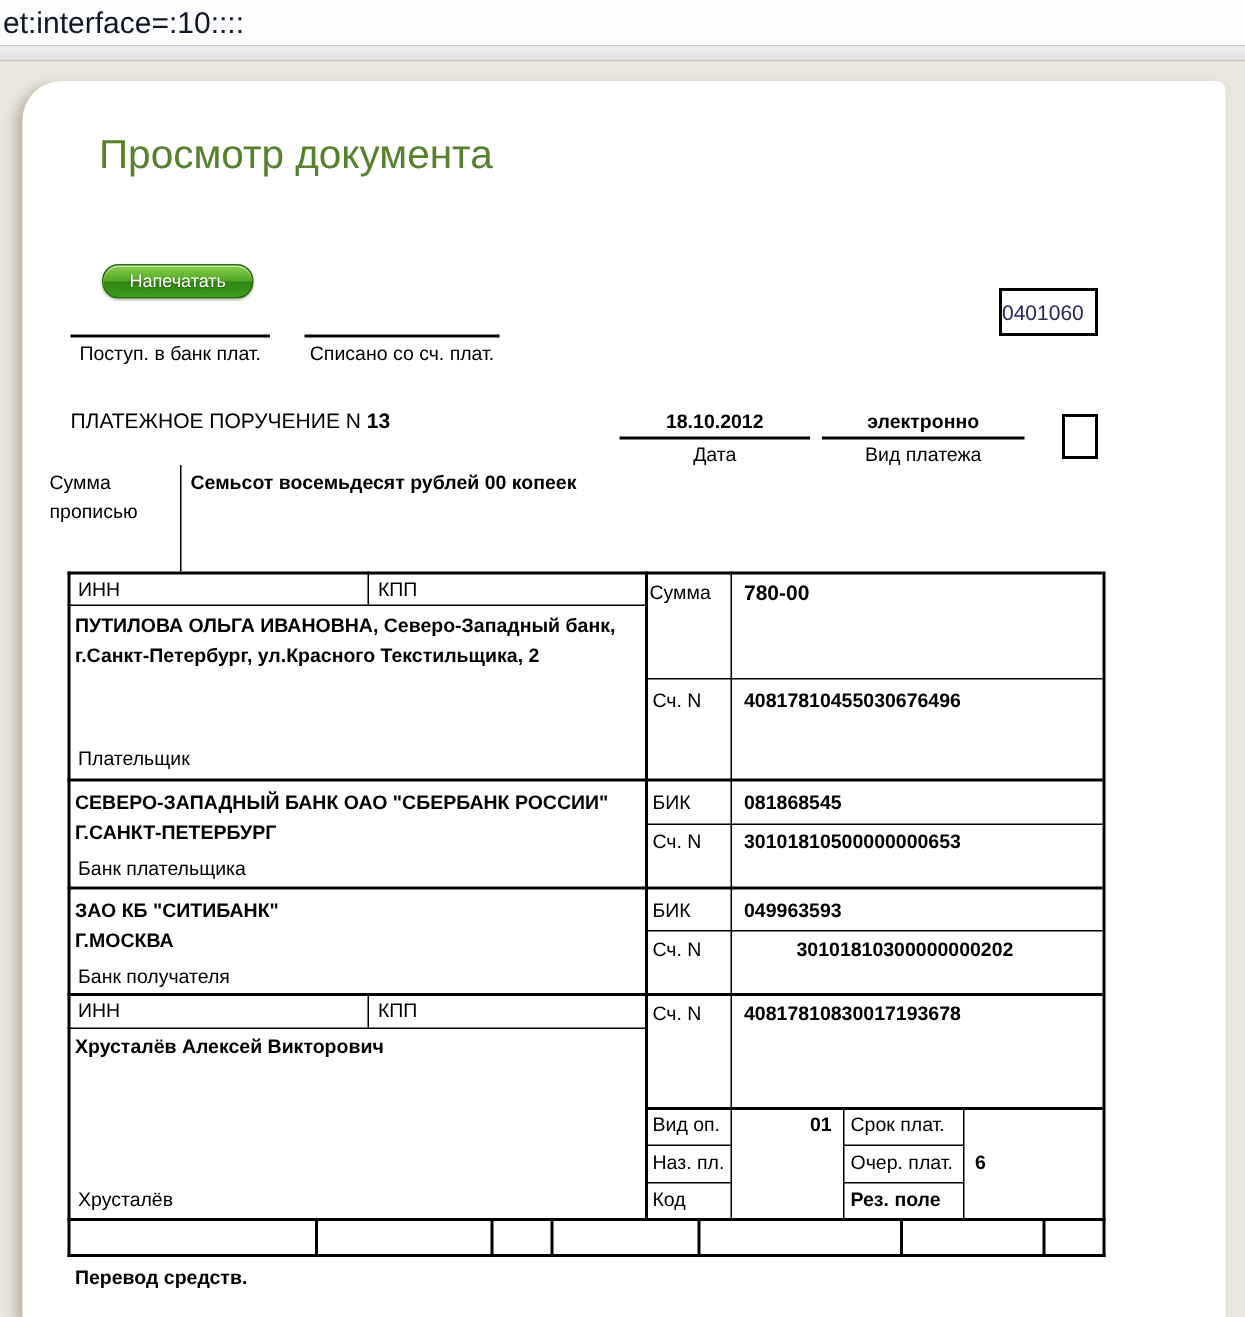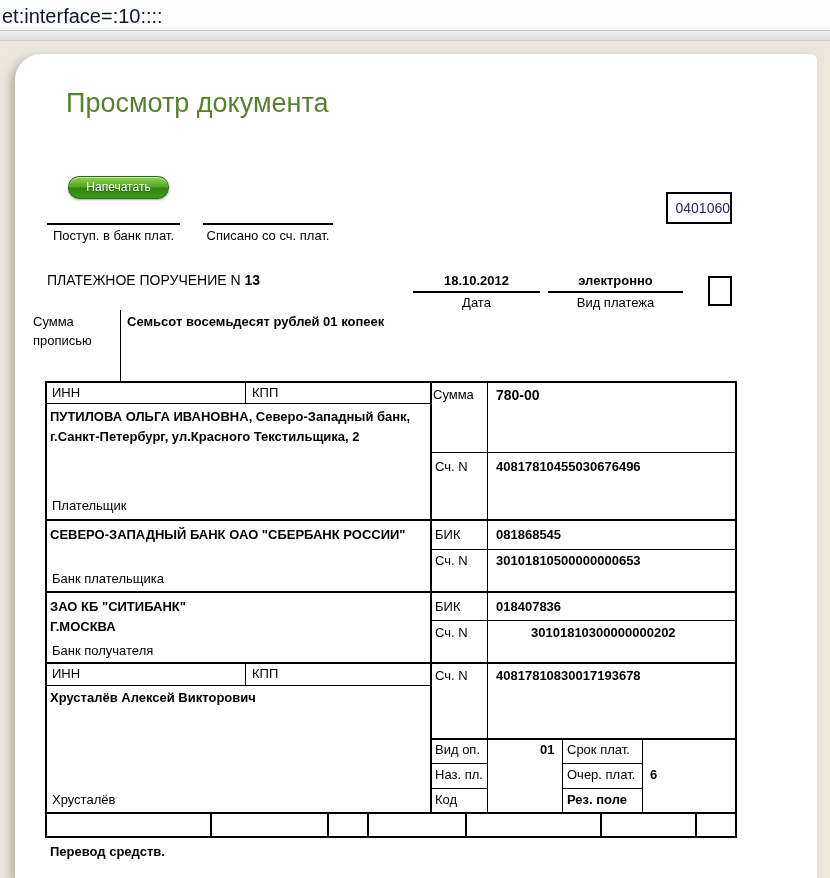--- a/index.html
+++ b/index.html
@@ -45,21 +45,21 @@
     cursor:pointer;padding:0;line-height:21px;margin-top:45px;
   }
   
   .txt{position:absolute;font-size:13px;color:#000;white-space:nowrap;}
   .b{font-weight:bold;}
   .c{text-align:center;}
   .wrap{white-space:normal;}
   .line{position:absolute;background:#000;}
   .bx{position:absolute;border:2px solid #000;background:#fff;}
   .code-box{left:666px;top:192px;width:62px;height:28px;
-    font-size:14px;color:#26265e;text-align:right;line-height:28px;}
+    font-size:14px;color:#26265e;text-align:left;line-height:28px;}
   .chk-box{left:708px;top:276px;width:20px;height:26px;}
   .two-line{line-height:20px;}
 </style>
 </head>
 <body>
 
 <div class="topbar">
   <span class="topbar-text">et:interface=:10::::</span>
 </div>
 <div class="topstrip"></div>
@@ -83,21 +83,21 @@
 <div class="txt b c" style="left:413px;top:273px;width:127px;">18.10.2012</div>
 <div class="line" style="left:413px;top:291px;width:127px;height:2px;"></div>
 <div class="txt c" style="left:413px;top:295px;width:127px;">Дата</div>
 <div class="txt b c" style="left:548px;top:273px;width:135px;">электронно</div>
 <div class="line" style="left:548px;top:291px;width:135px;height:2px;"></div>
 <div class="txt c" style="left:548px;top:295px;width:135px;">Вид платежа</div>
 <div class="bx chk-box"></div>
 
 <div class="txt wrap" style="left:33px;top:312px;width:64px;line-height:19px;">Сумма прописью</div>
 <div class="line" style="left:120px;top:310px;width:1px;height:71px;"></div>
-<div class="txt b" style="left:127px;top:314px;">Семьсот восемьдесят рублей 01 копеек</div>
+<div class="txt b" style="left:127px;top:314px;">Семьсот восемьдесят рублей 00 копеек</div>
 
 <div class="line" style="left:45px;top:381px;width:690px;height:2px;"></div>
 <div class="line" style="left:45px;top:403px;width:385px;height:1px;"></div>
 <div class="line" style="left:430px;top:452px;width:305px;height:1px;"></div>
 <div class="line" style="left:45px;top:519px;width:690px;height:2px;"></div>
 <div class="line" style="left:430px;top:549px;width:305px;height:1px;"></div>
 <div class="line" style="left:45px;top:591px;width:690px;height:2px;"></div>
 <div class="line" style="left:430px;top:620px;width:305px;height:1px;"></div>
 <div class="line" style="left:45px;top:662px;width:690px;height:2px;"></div>
 <div class="line" style="left:45px;top:685px;width:385px;height:1px;"></div>
@@ -130,34 +130,35 @@
 <div class="txt b wrap" style="left:50px;top:407px;width:382px;line-height:20px;">ПУТИЛОВА ОЛЬГА ИВАНОВНА, Северо-Западный банк, г.Санкт-Петербург, ул.Красного Текстильщика, 2</div>
 <div class="txt" style="left:52px;top:498px;">Плательщик</div>
 
 <div class="txt" style="left:433px;top:387px;text-align:center;">Сумма</div>
 <div class="txt b" style="left:496px;top:387px;font-size:14px;">780-00</div>
 <div class="txt" style="left:435px;top:459px;">Сч. N</div>
 <div class="txt b" style="left:496px;top:459px;">40817810455030676496</div>
 
 <div class="txt b two-line" style="left:50px;top:525px;">
   <div>СЕВЕРО-ЗАПАДНЫЙ БАНК ОАО "СБЕРБАНК РОССИИ"</div>
+  <div>Г.САНКТ-ПЕТЕРБУРГ</div>
 </div>
 <div class="txt" style="left:52px;top:571px;">Банк плательщика</div>
 <div class="txt" style="left:435px;top:527px;">БИК</div>
 <div class="txt b" style="left:496px;top:527px;">081868545</div>
 <div class="txt" style="left:435px;top:553px;">Сч. N</div>
 <div class="txt b" style="left:496px;top:553px;">30101810500000000653</div>
 
 <div class="txt b two-line" style="left:50px;top:597px;">
   <div>ЗАО КБ "СИТИБАНК"</div>
   <div>Г.МОСКВА</div>
 </div>
 <div class="txt" style="left:52px;top:643px;">Банк получателя</div>
 <div class="txt" style="left:435px;top:599px;">БИК</div>
-<div class="txt b" style="left:496px;top:599px;">018407836</div>
+<div class="txt b" style="left:496px;top:599px;">049963593</div>
 <div class="txt" style="left:435px;top:625px;">Сч. N</div>
 <div class="txt b" style="left:496px;top:625px;margin-left:35px;">30101810300000000202</div>
 
 <div class="txt" style="left:52px;top:666px;">ИНН</div>
 <div class="txt" style="left:252px;top:666px;">КПП</div>
 <div class="txt b" style="left:50px;top:690px;">Хрусталёв Алексей Викторович</div>
 <div class="txt" style="left:52px;top:792px;">Хрусталёв</div>
 <div class="txt" style="left:435px;top:668px;">Сч. N</div>
 <div class="txt b" style="left:496px;top:668px;">40817810830017193678</div>
 

